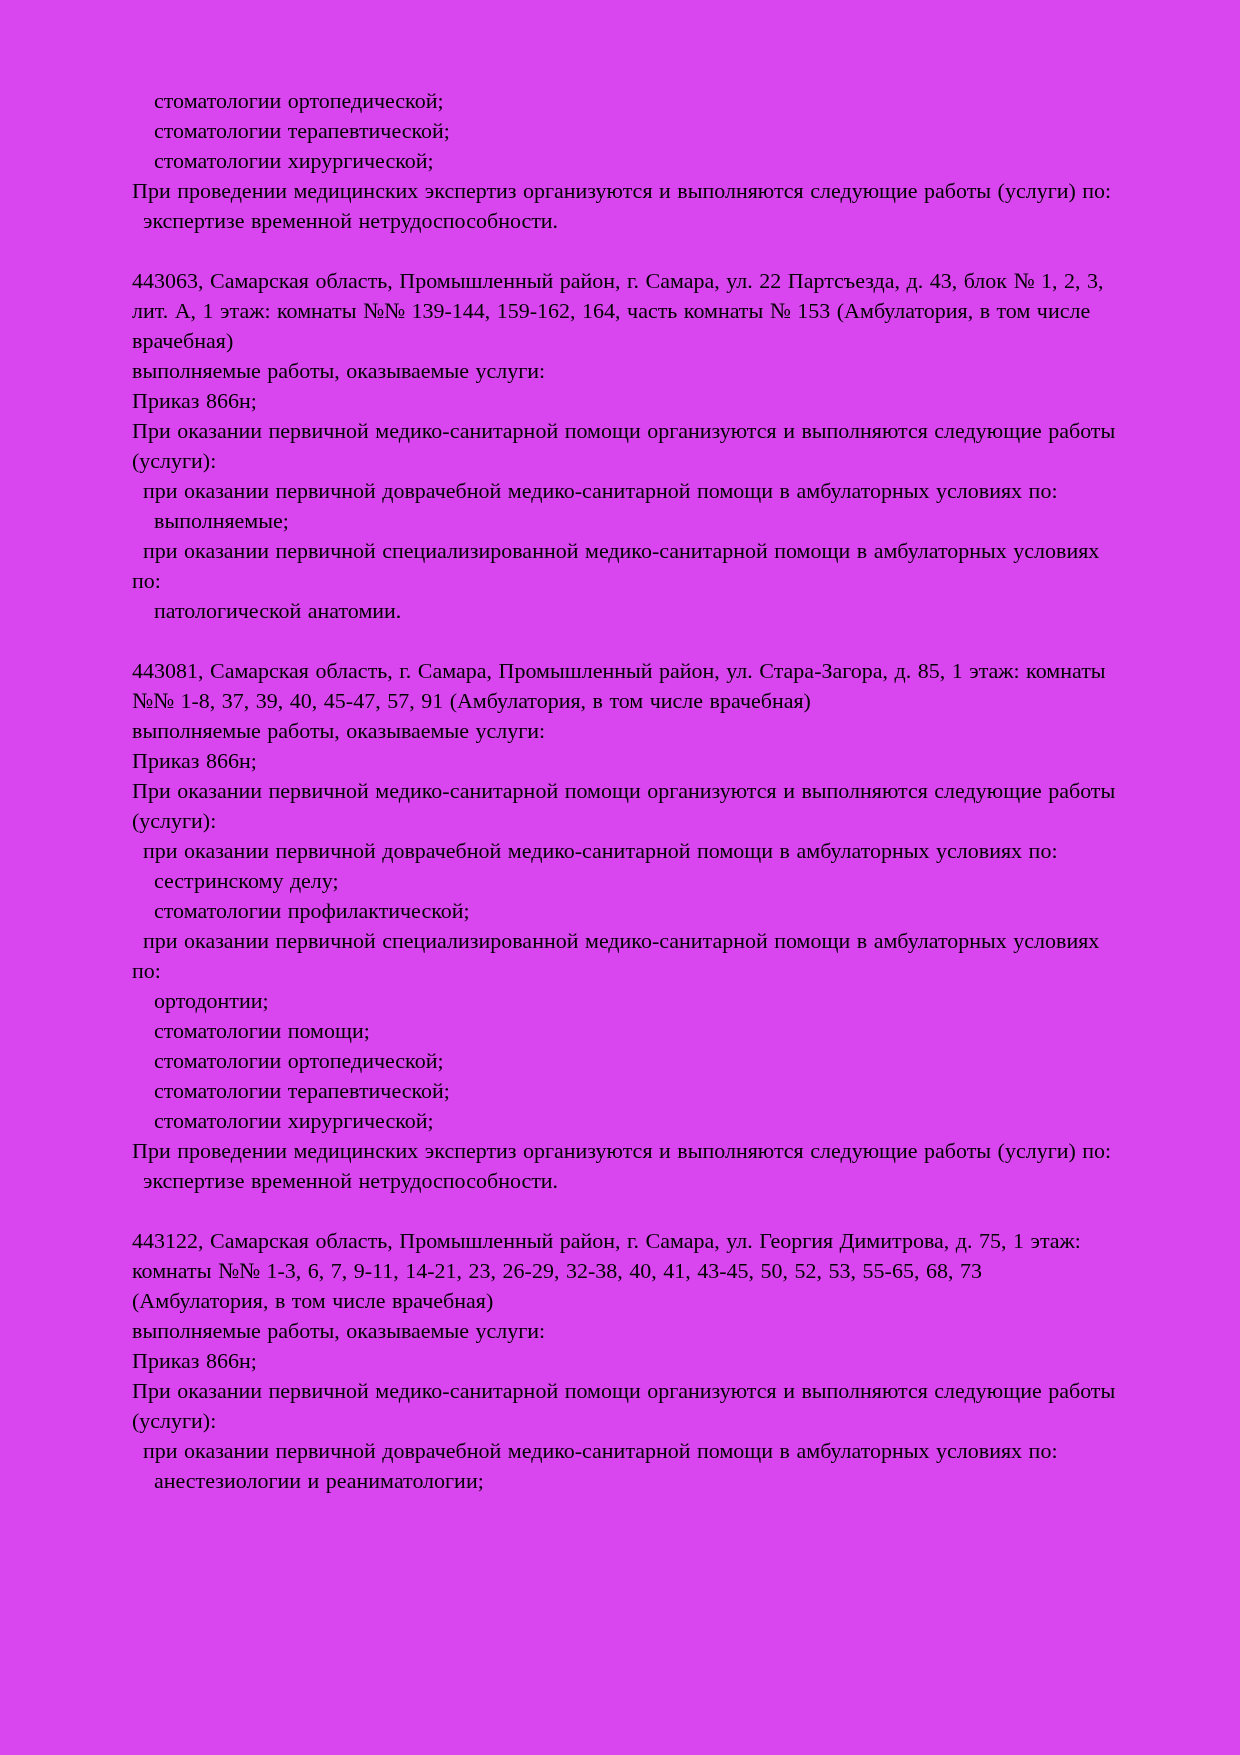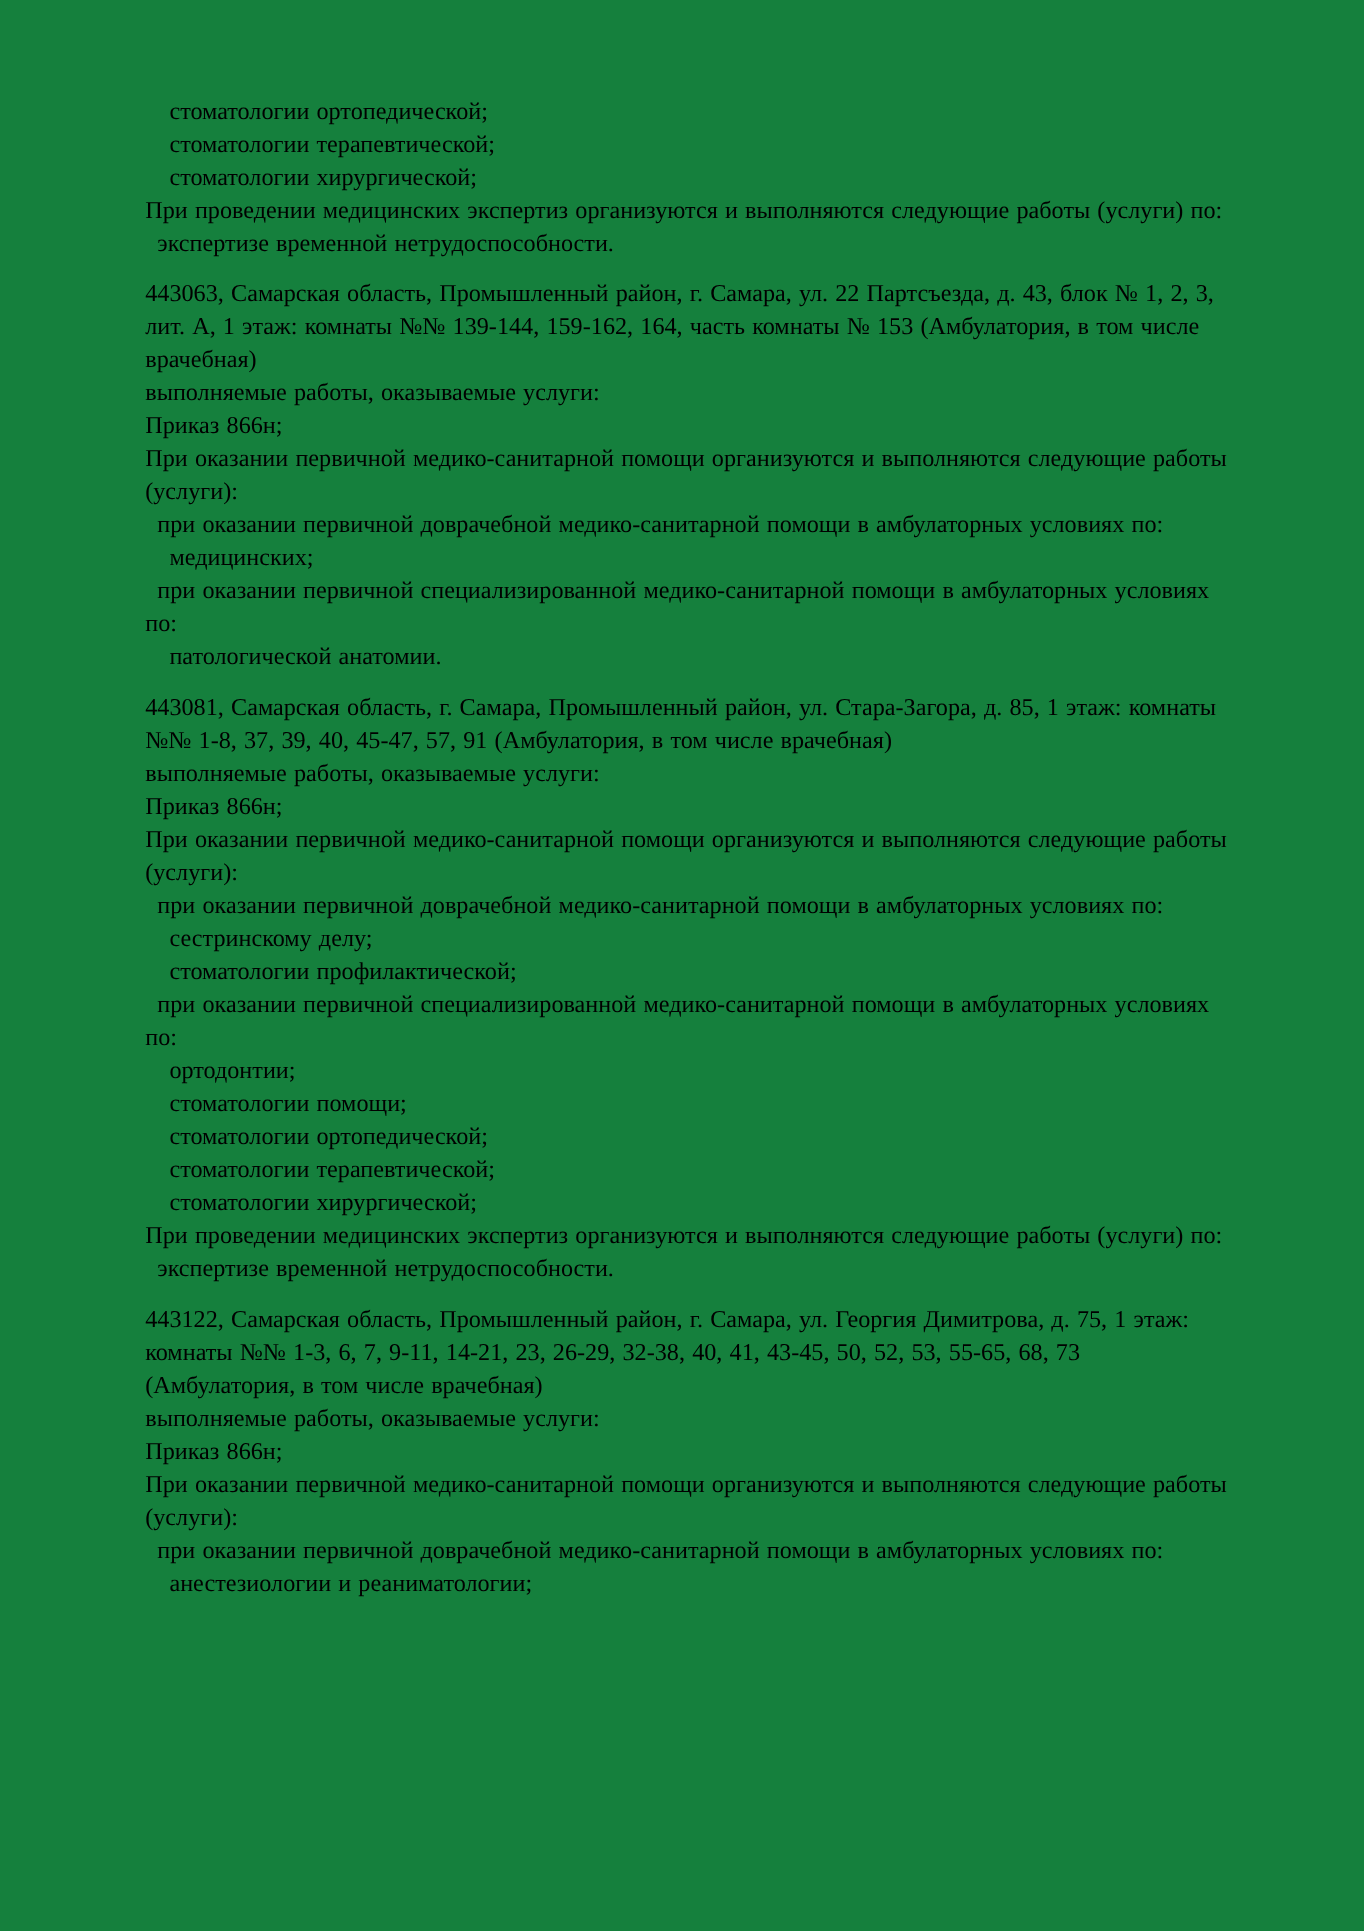--- a/index.html
+++ b/index.html
@@ -12,27 +12,27 @@
     height: 1755px;
     color: #000000;
     font-family: "Liberation Serif", serif;
   }
   .page {
     box-sizing: border-box;
     width: 1240px;
     height: 1755px;
     padding: 86px 118px 40px 132px;
     overflow: hidden;
-    background: #15803d;
+    background: #d946ef;
   }
   .doc-section {
     margin: 0;
   }
   .doc-section + .doc-section {
-    margin-top: 16px; 
+    margin-top: 30px; 
   }
   .line {
     margin: 0;
     font-size: 22px;
     line-height: 30px;
     text-align: left;
     white-space: normal;
     word-spacing: 1px;
   }
   .indent-0 { text-indent: 0; }
@@ -50,21 +50,21 @@
         <p class="line indent-2">стоматологии хирургической;</p>
         <p class="line indent-0">При проведении медицинских экспертиз организуются и выполняются следующие работы (услуги) по:</p>
         <p class="line indent-1">экспертизе временной нетрудоспособности.</p>
       </section>
       <section class="doc-section">
         <p class="line indent-0">443063, Самарская область, Промышленный район, г. Самара, ул. 22 Партсъезда, д. 43, блок № 1, 2, 3, лит. А, 1 этаж: комнаты №№ 139-144, 159-162, 164, часть комнаты № 153 (Амбулатория, в том числе врачебная)</p>
         <p class="line indent-0">выполняемые работы, оказываемые услуги:</p>
         <p class="line indent-0">Приказ 866н;</p>
         <p class="line indent-0">При оказании первичной медико-санитарной помощи организуются и выполняются следующие работы (услуги):</p>
         <p class="line indent-1">при оказании первичной доврачебной медико-санитарной помощи в амбулаторных условиях по:</p>
-        <p class="line indent-2">медицинских;</p>
+        <p class="line indent-2">выполняемые;</p>
         <p class="line indent-1">при оказании первичной специализированной медико-санитарной помощи в амбулаторных условиях по:</p>
         <p class="line indent-2">патологической анатомии.</p>
       </section>
       <section class="doc-section">
         <p class="line indent-0">443081, Самарская область, г. Самара, Промышленный район, ул. Стара-Загора, д. 85, 1 этаж: комнаты №№ 1-8, 37, 39, 40, 45-47, 57, 91 (Амбулатория, в том числе врачебная)</p>
         <p class="line indent-0">выполняемые работы, оказываемые услуги:</p>
         <p class="line indent-0">Приказ 866н;</p>
         <p class="line indent-0">При оказании первичной медико-санитарной помощи организуются и выполняются следующие работы (услуги):</p>
         <p class="line indent-1">при оказании первичной доврачебной медико-санитарной помощи в амбулаторных условиях по:</p>
         <p class="line indent-2">сестринскому делу;</p>

